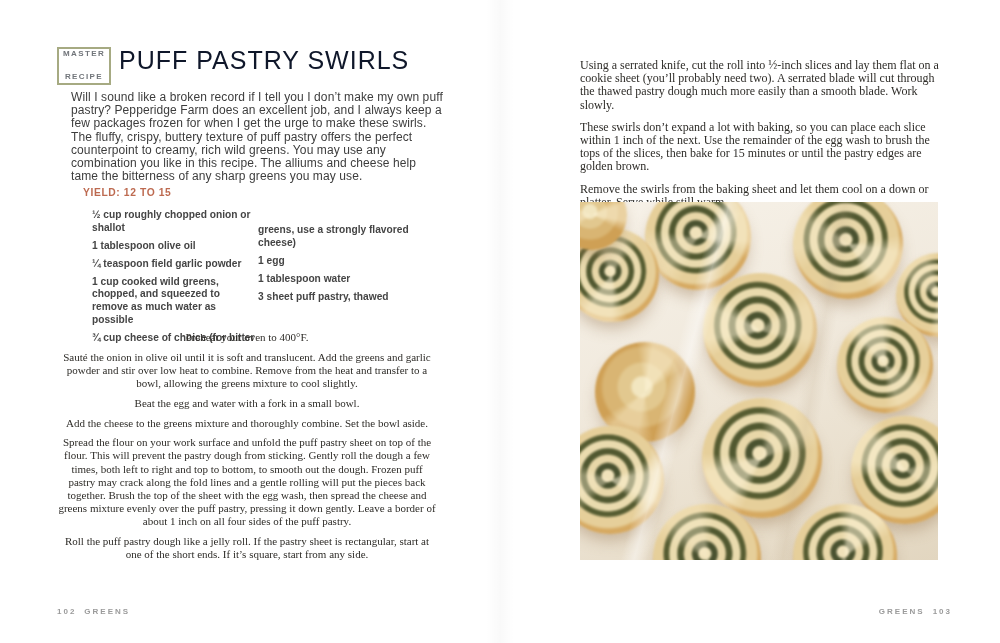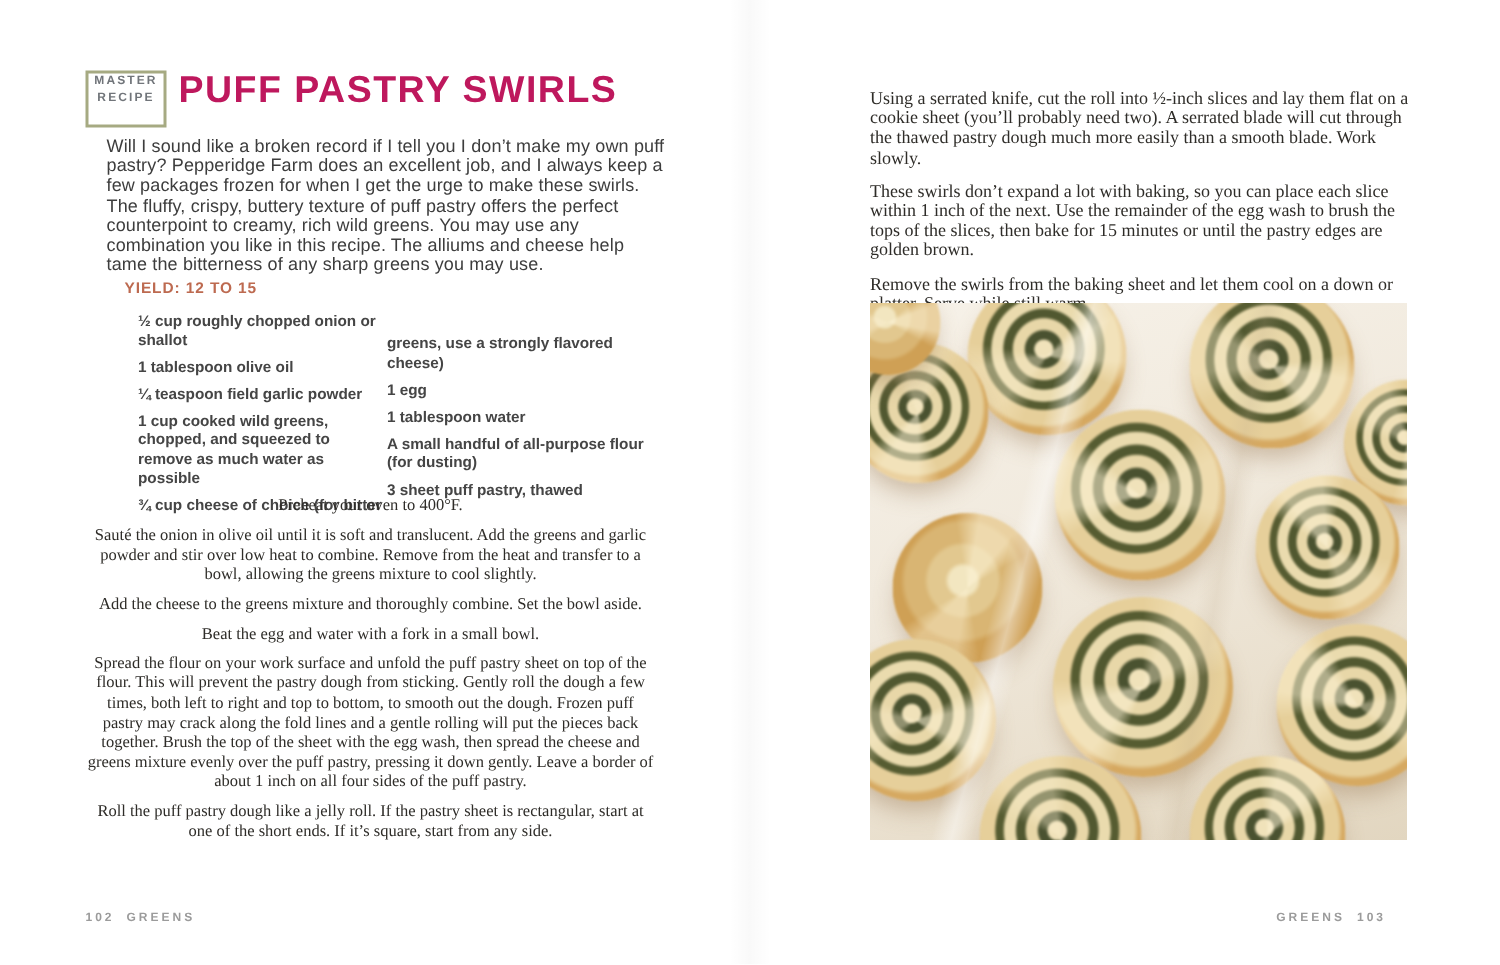--- a/index.html
+++ b/index.html
@@ -7,26 +7,26 @@
     position:relative;width:1000px;height:643px;background:#ffffff;overflow:hidden;
     font-family:"Liberation Sans", sans-serif;
   }
   .gutter{
     position:absolute;left:486px;top:0;width:28px;height:643px;
     background:linear-gradient(90deg,rgba(0,0,0,0) 0%,rgba(0,0,0,0.025) 50%,rgba(0,0,0,0) 100%);
   }
   
   .badge{
     position:absolute;left:57px;top:47px;width:50px;height:34px;
-    border:2px solid #a6aa82;display:flex;flex-direction:column;align-items:center;justify-content:flex-start;
+    border:2px solid #a6aa82;display:flex;flex-direction:column;align-items:center;justify-content:space-between;
     color:#71757a;font-size:8px;font-weight:bold;letter-spacing:1.4px;line-height:1.35;text-align:center;
   }
   .title{
     position:absolute;left:119px;top:47px;width:380px;
-    color:#be185d;font-size:25px;font-weight:bold;letter-spacing:1px;line-height:1.1;
+    color:#0f172a;font-size:25px;font-weight:normal;letter-spacing:1px;line-height:1.1;
   }
   .intro{
     position:absolute;left:71px;top:91px;width:372px;
     color:#3d3d3d;font-size:12px;line-height:13.2px;letter-spacing:0.1px;
   }
   .yield{
     position:absolute;left:57px;top:187px;
     color:#bd6a50;font-size:10.3px;font-weight:bold;letter-spacing:0.6px;margin-left:26px;
   }
   .ing-col{position:absolute;top:209px;}
@@ -38,21 +38,21 @@
   .steps{
     position:absolute;left:57px;top:331px;width:380px;
     font-family:"Liberation Serif", serif;color:#2e2c28;font-size:11px;line-height:13.2px;text-align:center;
   }
   .steps p{margin:0 0 6.5px 0;}
   
   .footer{
     position:absolute;top:607px;color:#9b9b9b;font-size:8px;letter-spacing:2px;font-weight:bold;
   }
   .footer-left{left:57px;}
-  .footer-right{right:76px;text-align:left;}
+  .footer-right{right:48px;text-align:left;}
   .footer span{margin-right:8px;}
   .footer span:last-child{margin-right:0;}
   
   .right-text{
     position:absolute;left:580px;top:59px;width:362px;
     font-family:"Liberation Serif", serif;color:#2e2c28;font-size:12px;line-height:13.2px;
   }
   .right-text p{margin:0 0 9px 0;}
   .photo{
     position:absolute;left:580px;top:202px;width:358px;height:358px;overflow:hidden;
@@ -110,29 +110,28 @@
     <p>½ cup roughly chopped onion or shallot</p>
     <p>1 tablespoon olive oil</p>
     <p>¼ teaspoon field garlic powder</p>
     <p>1 cup cooked wild greens, chopped, and squeezed to remove as much water as possible</p>
     <p>¾ cup cheese of choice (for bitter</p>
   </div>
   <div class="ing-col ing-col-2">
     <p>greens, use a strongly flavored cheese)</p>
     <p>1 egg</p>
     <p>1 tablespoon water</p>
-    <p>A small handful of all-purpose flour (for dusting)</p>
     <p>3 sheet puff pastry, thawed</p>
   </div>
 
   <div class="steps">
     <p>Preheat your oven to 400°F.</p>
     <p>Sauté the onion in olive oil until it is soft and translucent. Add the greens and garlic powder and stir over low heat to combine. Remove from the heat and transfer to a bowl, allowing the greens mixture to cool slightly.</p>
+    <p>Beat the egg and water with a fork in a small bowl.</p>
     <p>Add the cheese to the greens mixture and thoroughly combine. Set the bowl aside.</p>
-    <p>Beat the egg and water with a fork in a small bowl.</p>
     <p>Spread the flour on your work surface and unfold the puff pastry sheet on top of the flour. This will prevent the pastry dough from sticking. Gently roll the dough a few times, both left to right and top to bottom, to smooth out the dough. Frozen puff pastry may crack along the fold lines and a gentle rolling will put the pieces back together. Brush the top of the sheet with the egg wash, then spread the cheese and greens mixture evenly over the puff pastry, pressing it down gently. Leave a border of about 1 inch on all four sides of the puff pastry.</p>
     <p>Roll the puff pastry dough like a jelly roll. If the pastry sheet is rectangular, start at one of the short ends. If it’s square, start from any side.</p>
   </div>
 
   <div class="footer footer-left">
     <span>102</span><span>GREENS</span>
   </div>
 
   <div class="right-text">
     <p>Using a serrated knife, cut the roll into ½-inch slices and lay them flat on a cookie sheet (you’ll probably need two). A serrated blade will cut through the thawed pastry dough much more easily than a smooth blade. Work slowly.</p>

